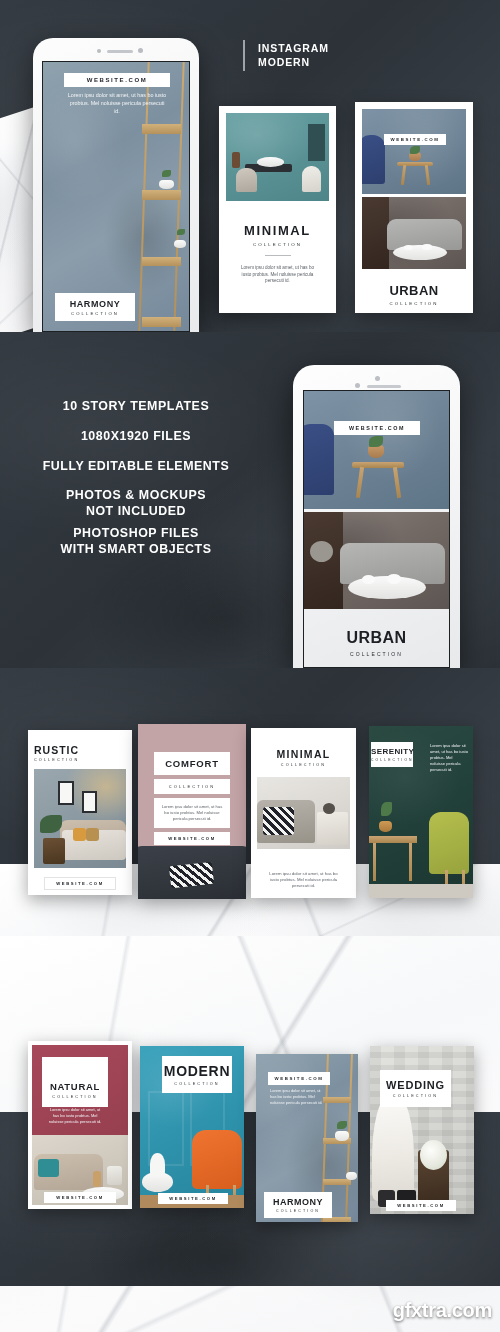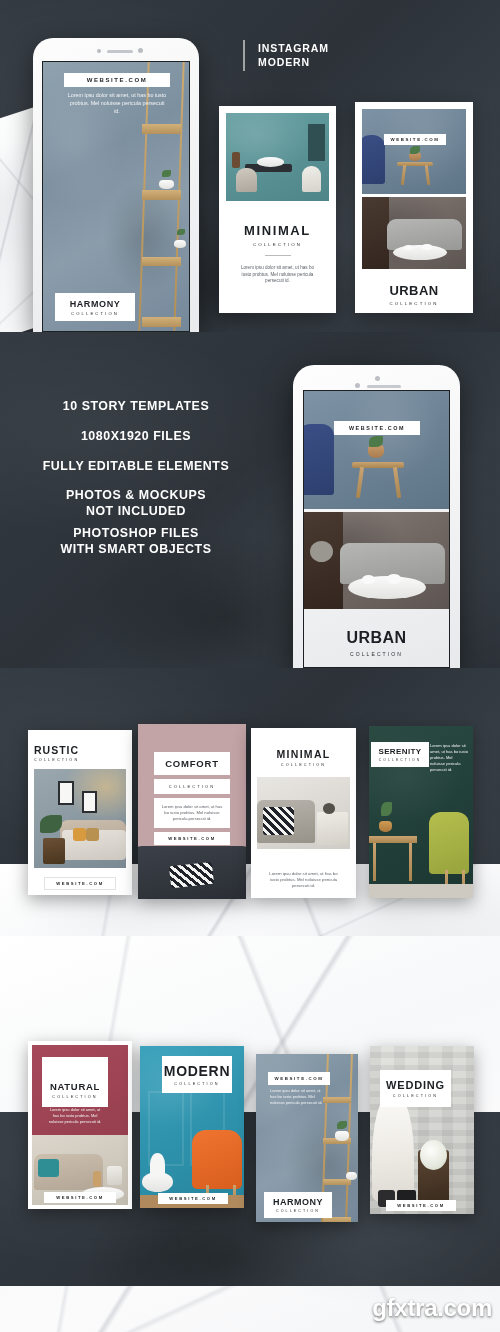--- a/index.html
+++ b/index.html
@@ -178,21 +178,21 @@
   
   #sec3 { top: 668px; height: 268px; }
   .tcard { position:absolute; box-shadow:0 5px 16px rgba(0,0,0,.34); overflow:hidden; }
 
   
   #sec4 { top: 936px; height: 396px; }
 
   
   .wm {
     position:absolute; right:8px; bottom:10px; color:#fff;
-    font-size:24px; font-weight:bold; letter-spacing:-.3px;
+    font-size:20px; font-weight:bold; letter-spacing:-.3px;
     text-shadow:0 1px 3px rgba(0,0,0,.6);
   }
 </style>
 </head>
 <body>
 
 <div class="page">
 
   <div class="sec dark-bg" id="sec1">
 
@@ -385,21 +385,21 @@
         <div class="fblock wood" style="left:0; top:64%; width:46%; height:4%;"></div>
         <div class="fblock wood" style="left:4%; top:68%; width:3%; height:22%;"></div>
         <div class="fblock wood" style="left:38%; top:68%; width:3%; height:22%;"></div>
         <div class="pot" style="left:10%; top:55%; width:13px; height:11px; background:linear-gradient(180deg,#cf9a55,#ab7a3c);"></div>
         <div class="leaf" style="left:12%; top:44%; width:11px; height:14px;"></div>
         <div class="fblock chair-green" style="right:4%; top:50%; width:38%; height:36%;"></div>
         <div class="fblock wood" style="right:24%; top:84%; width:3%; height:14%;"></div>
         <div class="fblock wood" style="right:8%; top:84%; width:3%; height:14%;"></div>
         <div class="fblock" style="left:0; bottom:0; width:100%; height:8%; background:#cfcac1;"></div>
       </div>
-      <div class="titlebox" style="position:absolute; left:2px; top:16px; width:58px; padding:5px 0;">
+      <div class="titlebox" style="position:absolute; left:2px; top:16px; width:42px; padding:5px 0;">
         <div class="t-main" style="font-size:8px; letter-spacing:.4px;">SERENITY</div>
         <div class="t-sub" style="font-size:3.4px; margin-top:2px;">COLLECTION</div>
       </div>
       <div class="onimg-lorem" style="position:absolute; right:5px; top:17px; width:38px; font-size:4.1px;">Lorem ipsu dolor sit amet, ut has bo iusto probtus. Mel noluisse pericula persecuti id.</div>
     </div>
   </div>
 
   <div class="sec marble-bg" id="sec4">
     <div class="dark-bg" style="position:absolute; left:0; top:176px; width:500px; height:174px;"></div>
 

